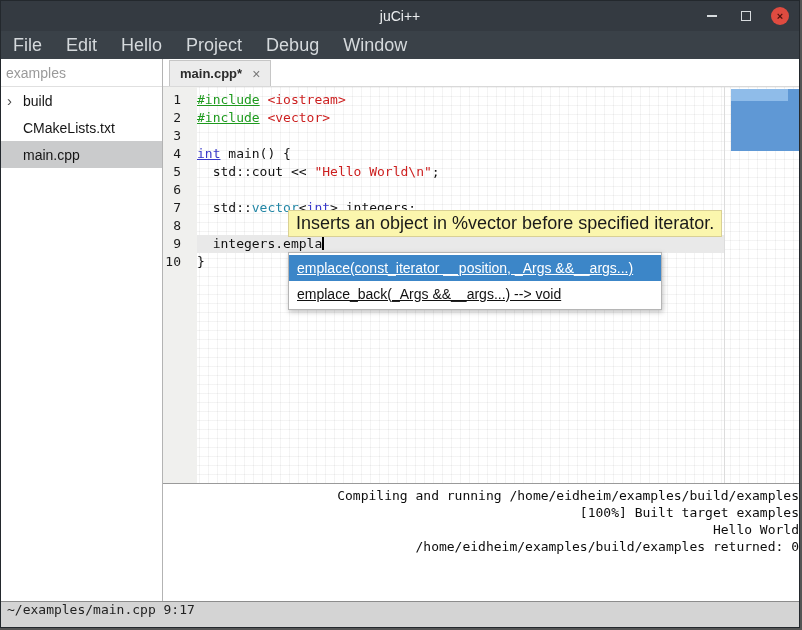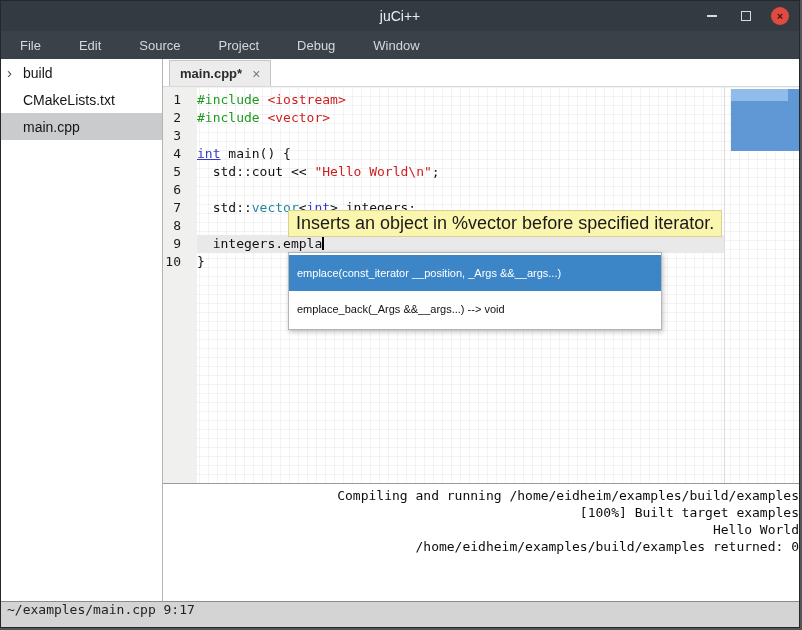--- a/index.html
+++ b/index.html
@@ -18,21 +18,21 @@
   .win-controls { position:absolute; right:10px; top:0; height:30px; display:flex; align-items:center; gap:16px; }
   .wbtn { width:18px; height:18px; display:flex; align-items:center; justify-content:center; cursor:default; }
   .wbtn-min::after { content:""; width:10px; height:2px; background:#d7dbde; }
   .wbtn-restore::after { content:""; width:8px; height:8px; border:1.5px solid #d7dbde; }
   .wbtn-close { border-radius:50%; background:#df4b40; color:#4d100b; font-size:11px; font-weight:bold; }
   
   .menubar {
     position:absolute; left:0; top:30px; width:100%; height:28px;
     background:#3a4148; display:flex; align-items:stretch; padding-left:0;
   }
-  .menu-item { display:flex; align-items:center; padding:0 19px; color:#d5d9dc; font-size:13px; }
+  .menu-item { display:flex; align-items:center; padding:0 12px; color:#d5d9dc; font-size:18px; }
   
   .sidebar {
     position:absolute; left:0; top:58px; width:162px; height:542px;
     background:#fff; border-right:1px solid #b3b3b3;
   }
   .sidebar-header { height:28px; display:flex; align-items:center; padding-left:5px;
     color:#9a9a9a; font-size:14px; border-bottom:1px solid #e0e0e0; }
   .tree-item { height:27px; display:flex; align-items:center; padding-left:22px;
     font-size:14px; color:#151515; }
   .tree-item.has-chevron { padding-left:6px; }
@@ -59,39 +59,39 @@
     overflow:hidden;
   }
   .gutter-bg { position:absolute; left:0; top:0; width:34px; height:100%; background:#f0f0ee; }
   .margin-line { position:absolute; left:561px; top:0; bottom:0; width:1px; background:#dcdcdc; }
   .current-line { position:absolute; left:34px; top:148px; width:527px; height:18px; background:#e9e9e9; }
   .code-lines { position:absolute; left:0; top:4px; right:0; }
   .code-line { display:flex; height:18px; font:13px/18px "DejaVu Sans Mono", monospace; }
   .num { width:26px; padding-right:8px; text-align:right; color:#1b1b1b; flex:none; }
   .code { white-space:pre; padding-left:8px; color:#111; }
   .tok-pl  { color:#111111; }
-  .tok-pp  { color:#1e9a1e; }
+  .tok-pp  { color:#1e9a1e;text-decoration:underline; }
   .tok-hdr { color:#cc1f1f; }
   .tok-str { color:#cc1f1f; }
   .tok-kw  { color:#3737c8;text-decoration:underline; }
   .tok-type{ color:#2286a5; }
   .caret { display:inline-block; width:1.5px; height:14px; background:#000; vertical-align:-2px; }
   .overview { position:absolute; right:0; top:2px; width:70px; height:62px; background:#5f98d5; }
   .overview-band { position:absolute; left:0; top:0; width:57px; height:12px; background:#8fbce9; }
   .doc-tooltip {
     position:absolute; left:125px; top:123px; z-index:5;
     background:#fbf6ad; border:1px solid #d9d095; padding:2px 7px;
     font-size:18px; color:#1a1a1a; white-space:nowrap;
   }
   .completion-popup {
     position:absolute; left:125px; top:165px; width:374px; z-index:6;
     background:#fff; border:1px solid #b5b5b5; box-shadow:1px 2px 5px rgba(0,0,0,0.25);
     padding:2px 0;
   }
-  .comp-item { padding:12px 8px; font-size:11px; color:#111; white-space:nowrap; overflow:hidden; }
+  .comp-item { padding:5px 8px; font-size:14px; color:#111; white-space:nowrap; overflow:hidden;text-decoration:underline; }
   .comp-item.sel { background:#3c86c8; color:#fff; }
   
   .outputpane {
     position:absolute; left:162px; top:482px; width:638px; height:118px;
     background:#fff; border-top:1px solid #9a9a9a; padding:3px 2px;
   }
   .out-line { font:13px/17px "DejaVu Sans Mono", monospace; color:#0d0d0d; white-space:pre;text-align:right; }
   
   .statusbar {
     position:absolute; left:0; top:600px; width:100%; height:28px;
@@ -110,27 +110,28 @@
     <div class="win-controls">
       <span class="wbtn wbtn-min"></span>
       <span class="wbtn wbtn-restore"></span>
       <span class="wbtn wbtn-close">×</span>
     </div>
   </div>
 
   <div class="menubar">
       <div class="menu-item">File</div>
       <div class="menu-item">Edit</div>
-      <div class="menu-item">Source</div>
+      <div class="menu-item">Hello</div>
       <div class="menu-item">Project</div>
       <div class="menu-item">Debug</div>
       <div class="menu-item">Window</div>
     </div>
 
   <div class="sidebar">
+    <div class="sidebar-header">examples</div>
     <div>
         <div class="tree-item has-chevron">
           <span class="chevron">›</span>
           <span>build</span>
         </div>
         <div class="tree-item">
           <span>CMakeLists.txt</span>
         </div>
         <div class="tree-item selected">
           <span>main.cpp</span>

